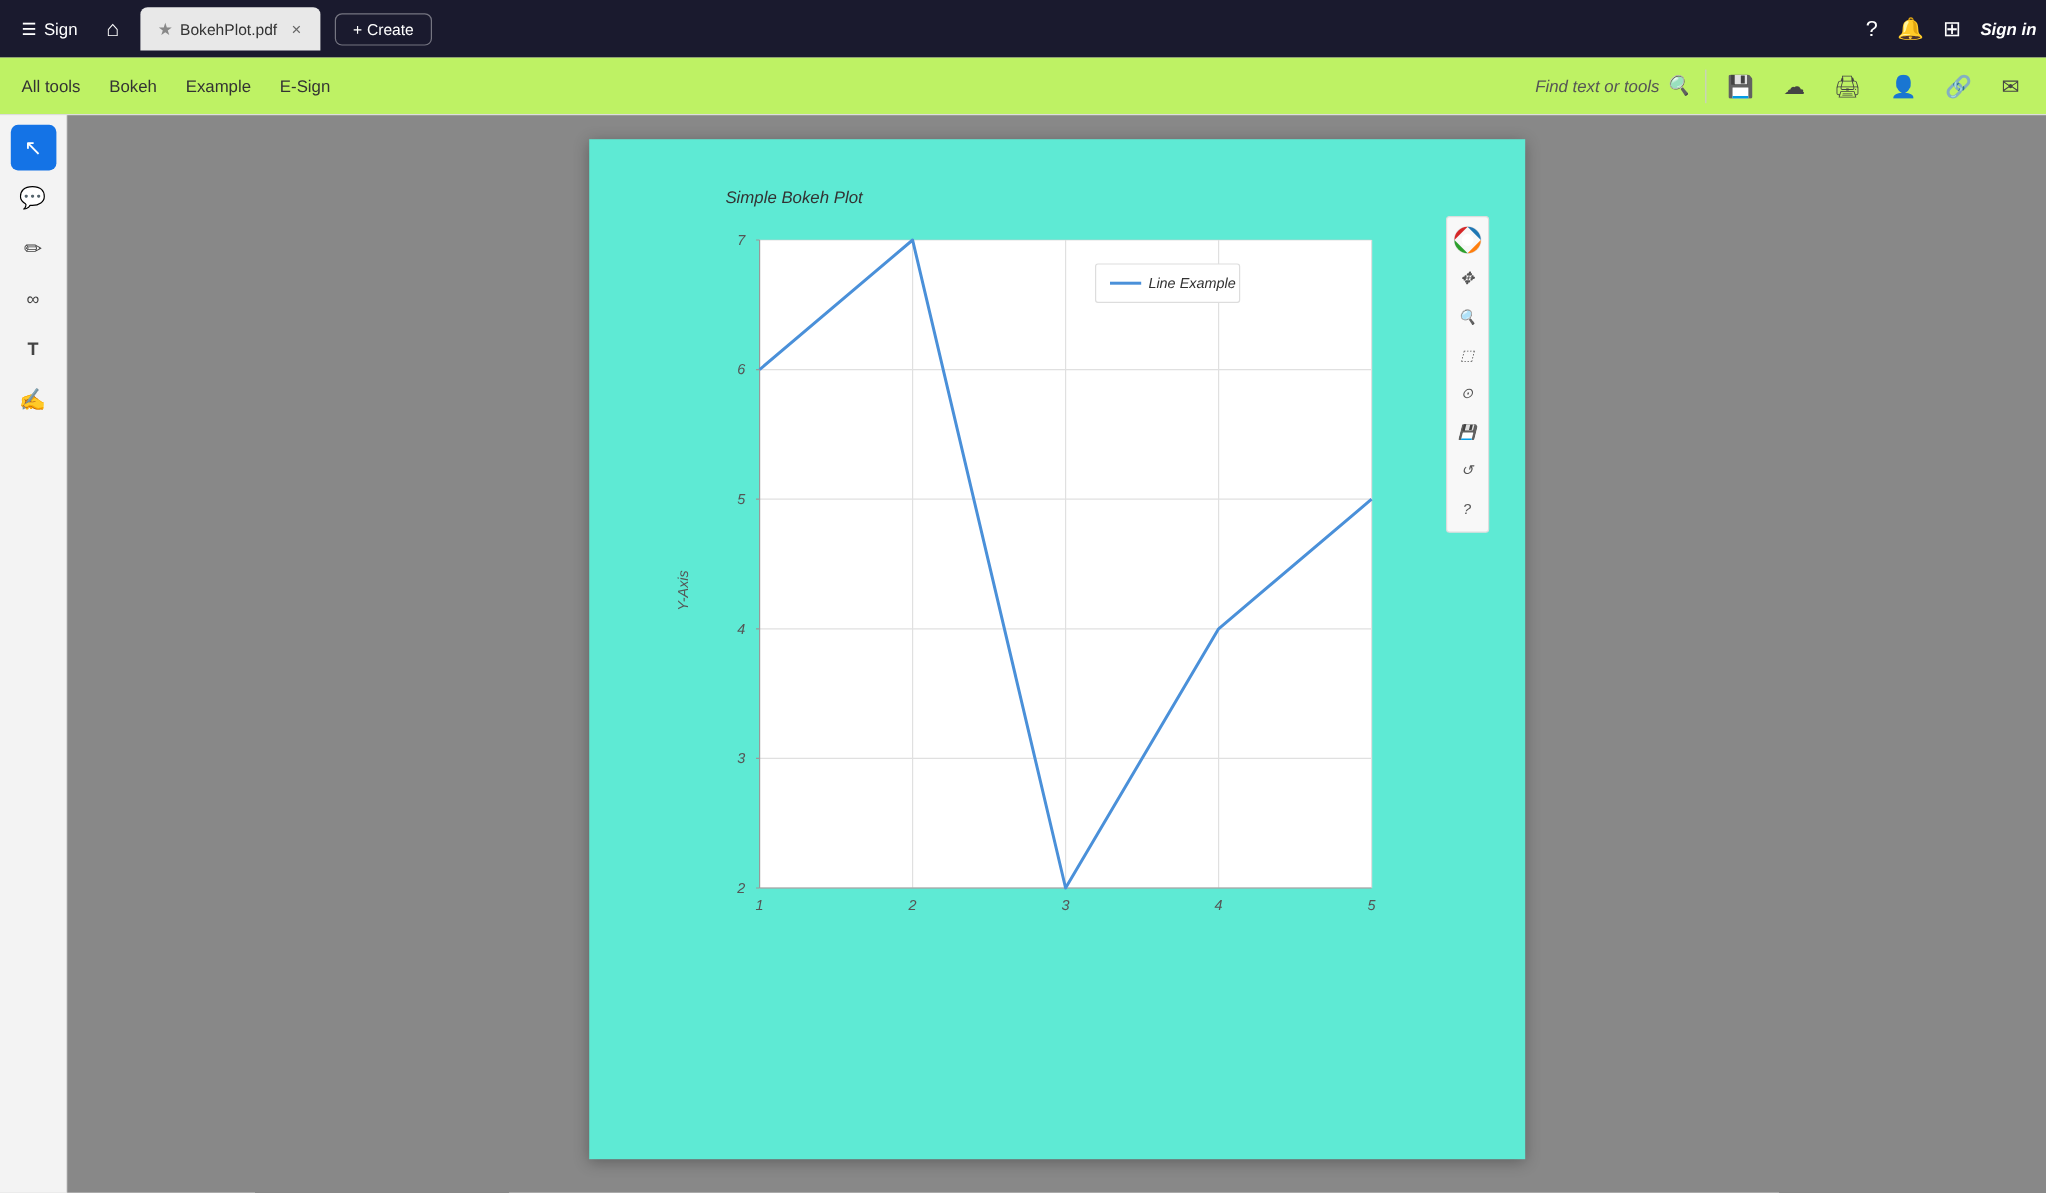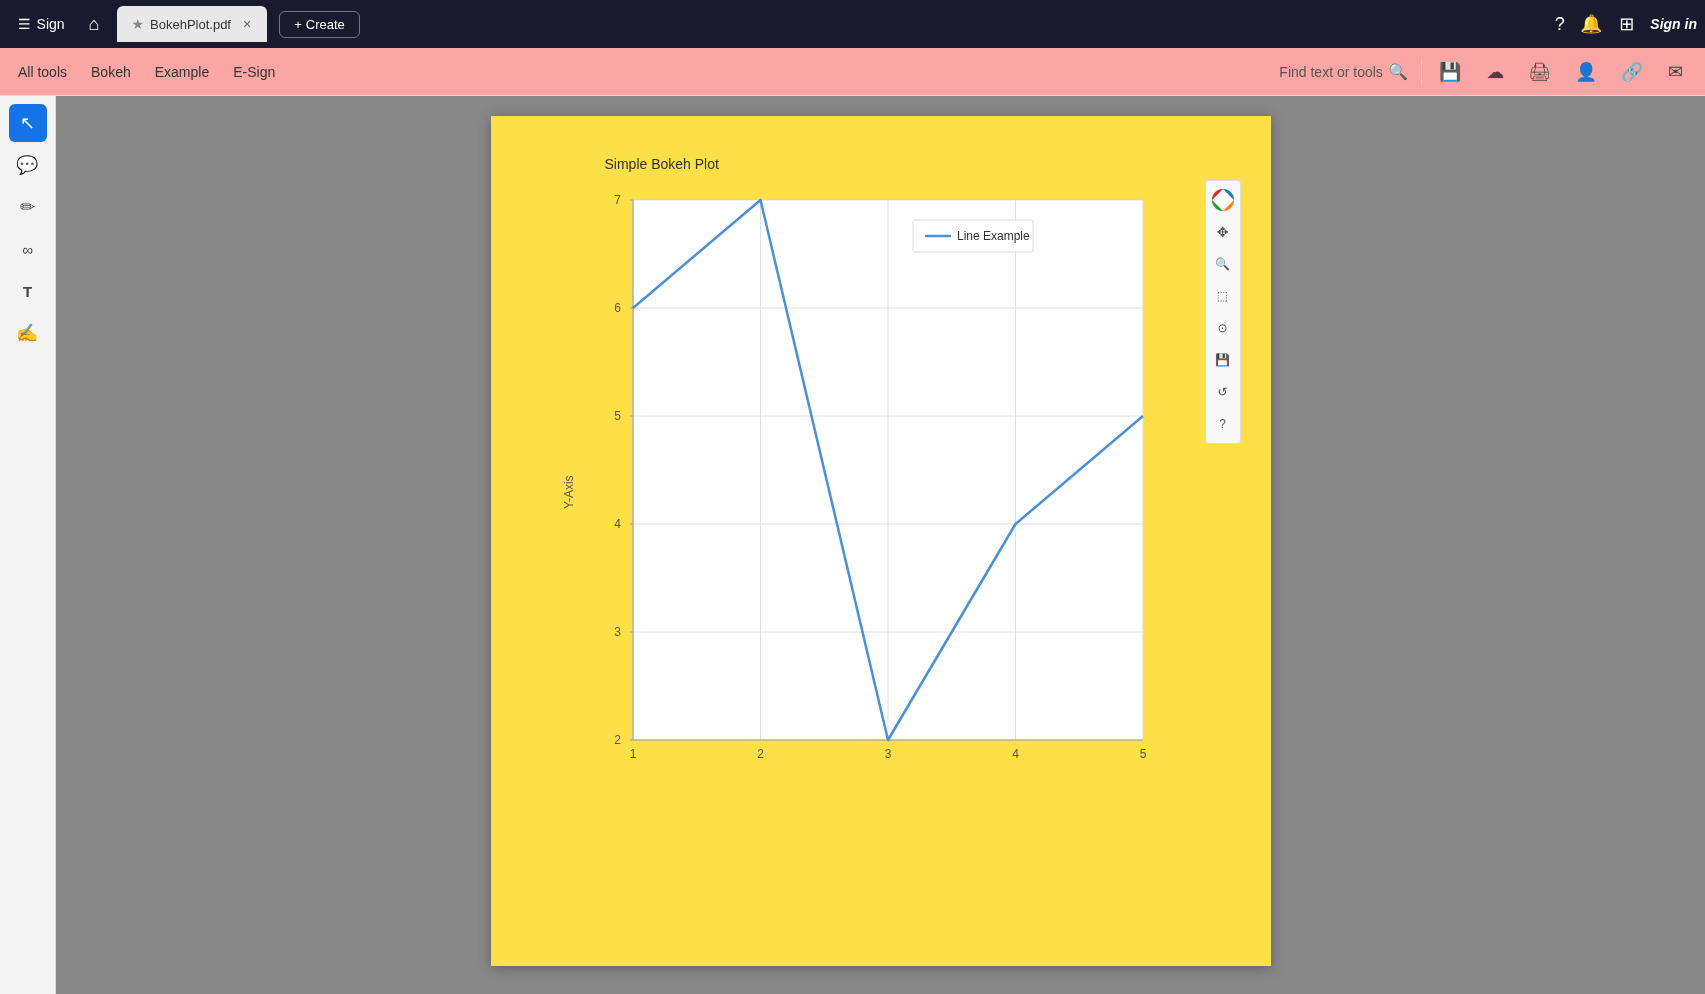--- a/index.html
+++ b/index.html
@@ -51,34 +51,34 @@
     }
     .top-right-icon { color: white; font-size: 18px; cursor: pointer; }
     .sign-in-btn {
       background: none; border: none; color: white;
       font-size: 14px; font-weight: 600; cursor: pointer; font-style: italic;
     }
 
     
     .toolbar {
       display: flex; align-items: center;
-      background: #fca5a5; border-bottom: 1px solid #ddd;
+      background: #bef264; border-bottom: 1px solid #ddd;
       height: 48px; padding: 0 16px; gap: 24px;
     }
     .toolbar-nav { display: flex; gap: 20px; }
     .toolbar-nav-item {
       background: none; border: none; font-size: 14px;
       color: #333; cursor: pointer; padding: 4px 2px;
     }
     .toolbar-right {
       margin-left: auto; display: flex; align-items: center; gap: 12px;
     }
     .find-tools-bar {
       display: flex; align-items: center; gap: 6px;
-      color: #555; font-size: 14px;
+      color: #555; font-size: 14px; font-style: italic;
     }
     .toolbar-divider {
       width: 1px; height: 28px; background: #ccc;
     }
     .toolbar-icon-btn {
       background: none; border: none; cursor: pointer;
       color: #444; font-size: 18px; padding: 4px 6px;
       border-radius: 4px;
     }
 
@@ -98,25 +98,26 @@
     }
     .sidebar-tool.active { background: #1473e6; color: white; }
 
     
     .pdf-area {
       flex: 1; background: #888; overflow: auto;
       display: flex; justify-content: center; align-items: flex-start;
       padding: 20px;
     }
     .pdf-page {
-      background: #fde047; width: 780px; min-height: 850px;
+      background: #5eead4; width: 780px; min-height: 850px;
       box-shadow: 0 2px 12px rgba(0,0,0,0.3);
       position: relative;
       display: flex; flex-direction: column; align-items: center;
       padding: 20px;
+      font-style: italic;
     }
 
     
     .chart-container {
       margin-top: 20px;
       width: 640px;
       position: relative;
     }
     .chart-title {
       font-size: 14px; color: #333; margin-bottom: 8px; padding-left: 44px;

